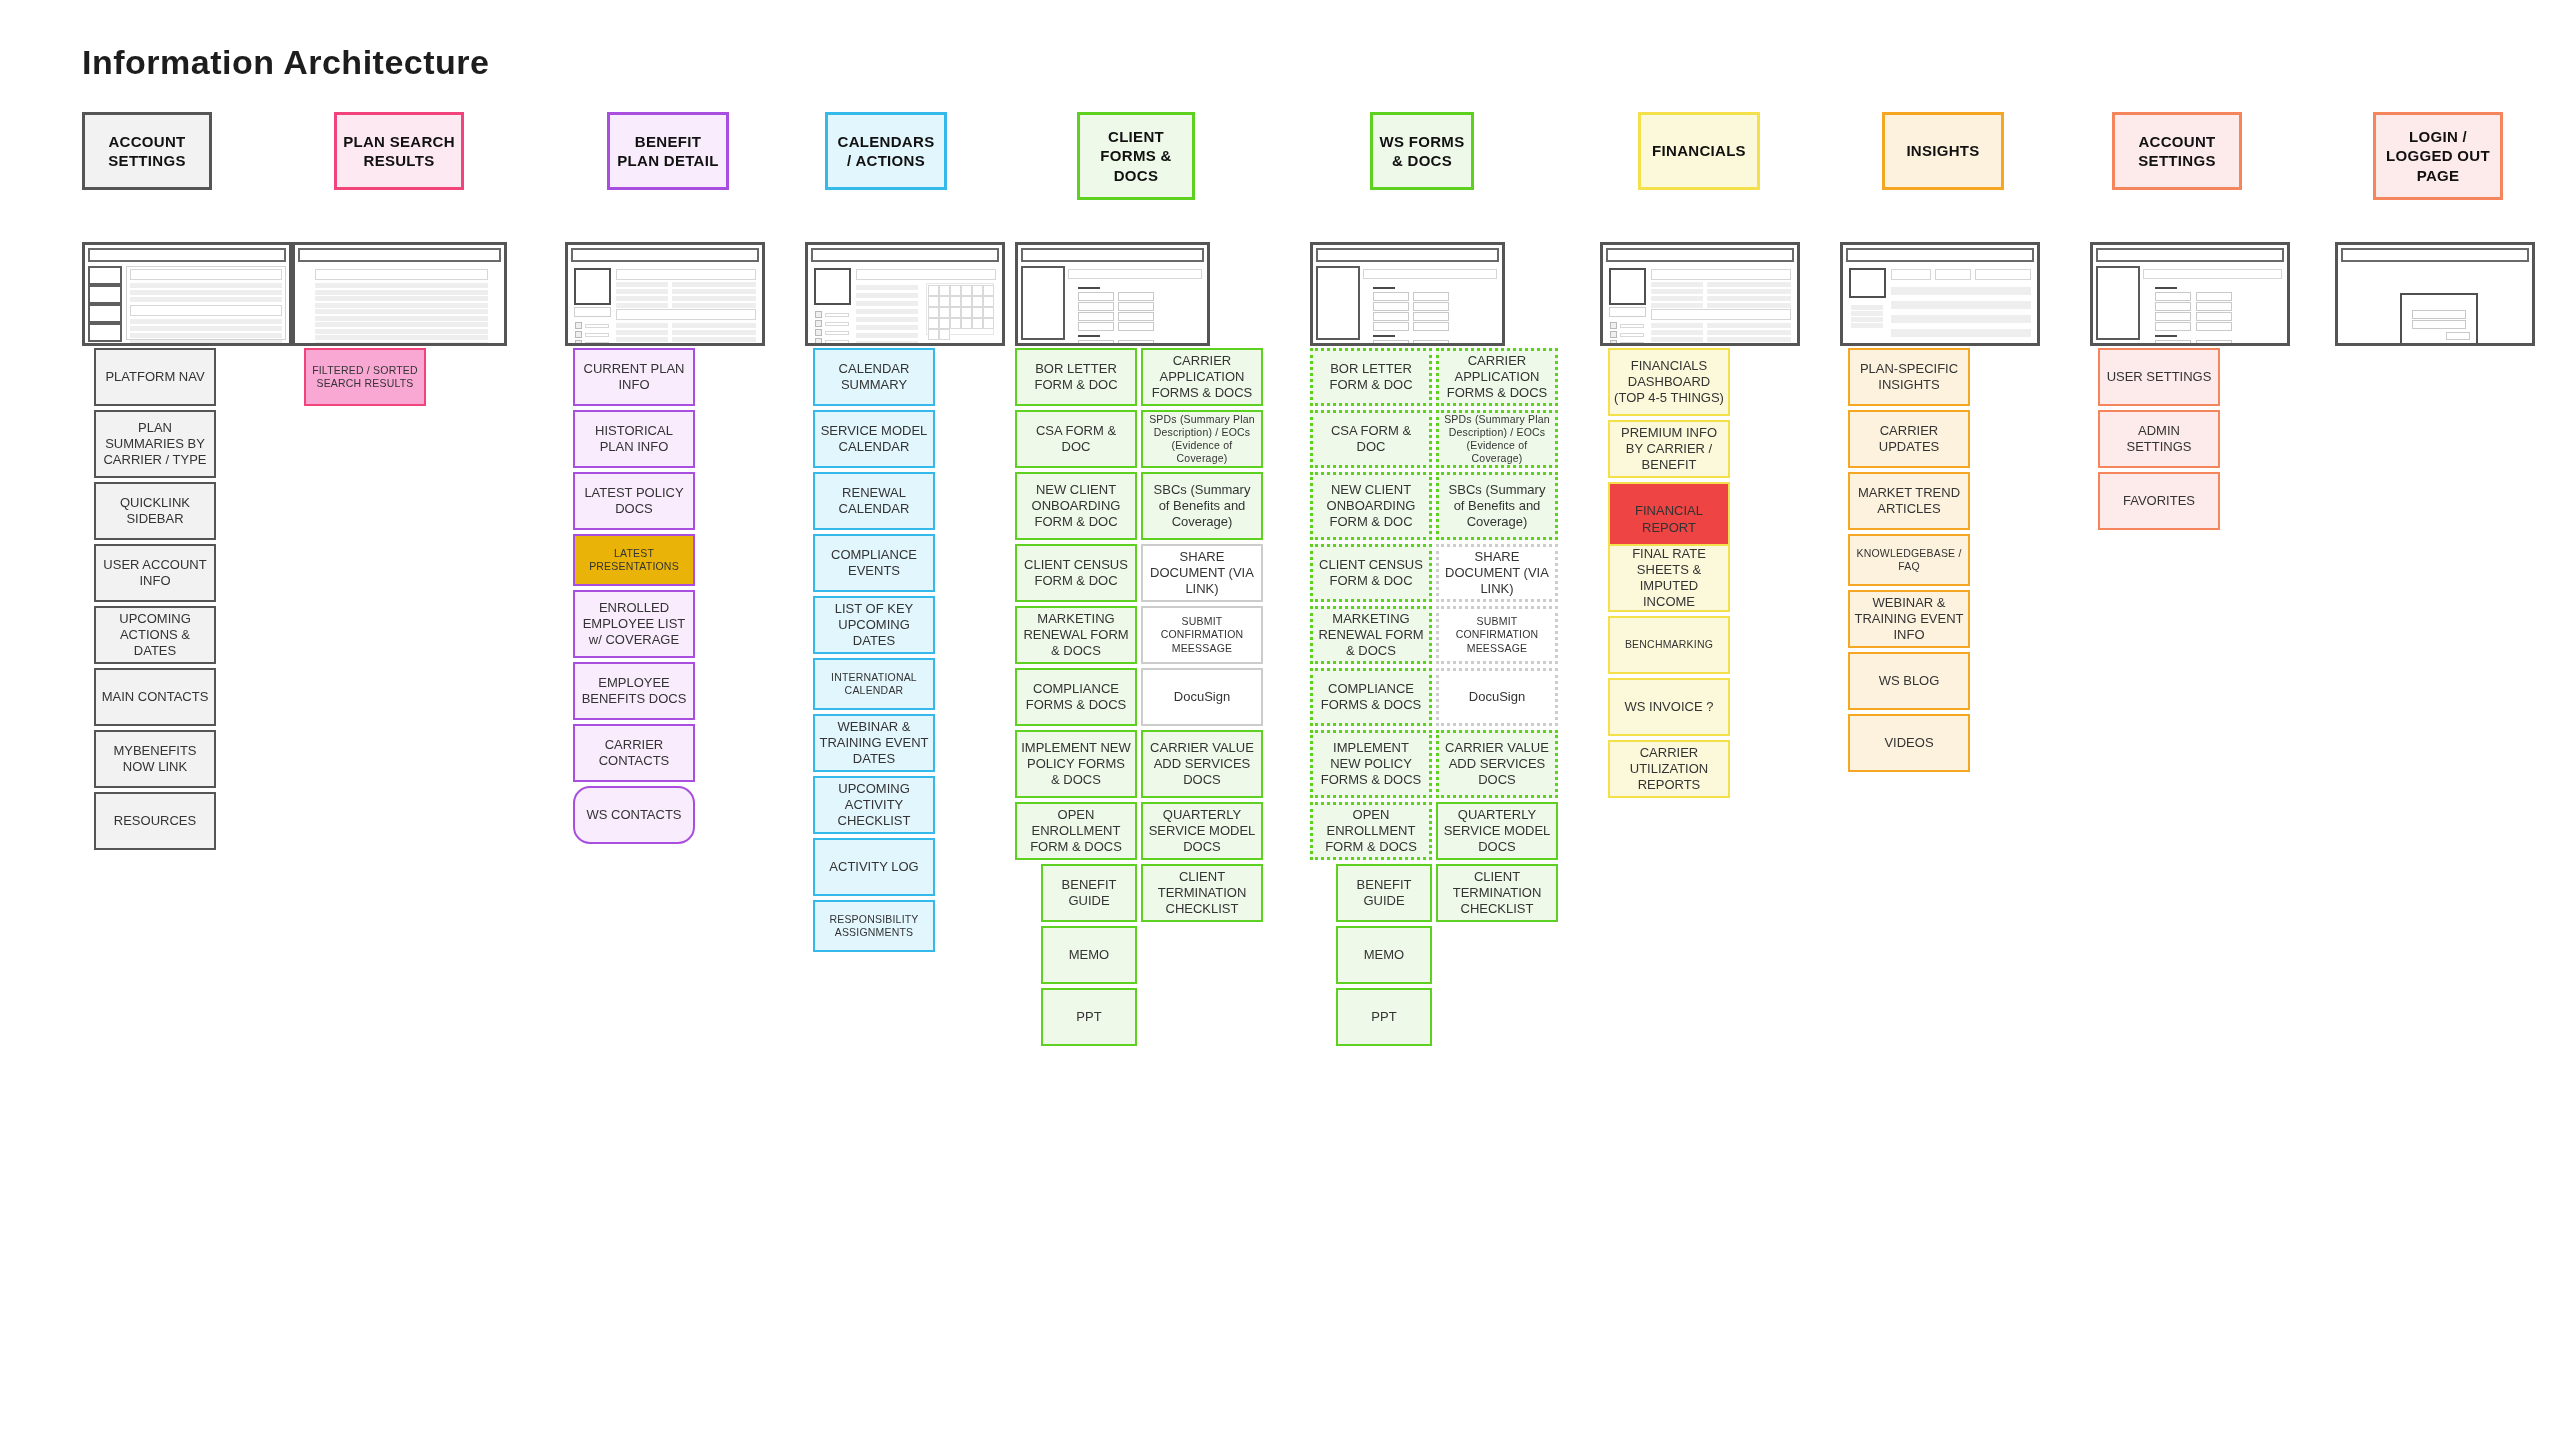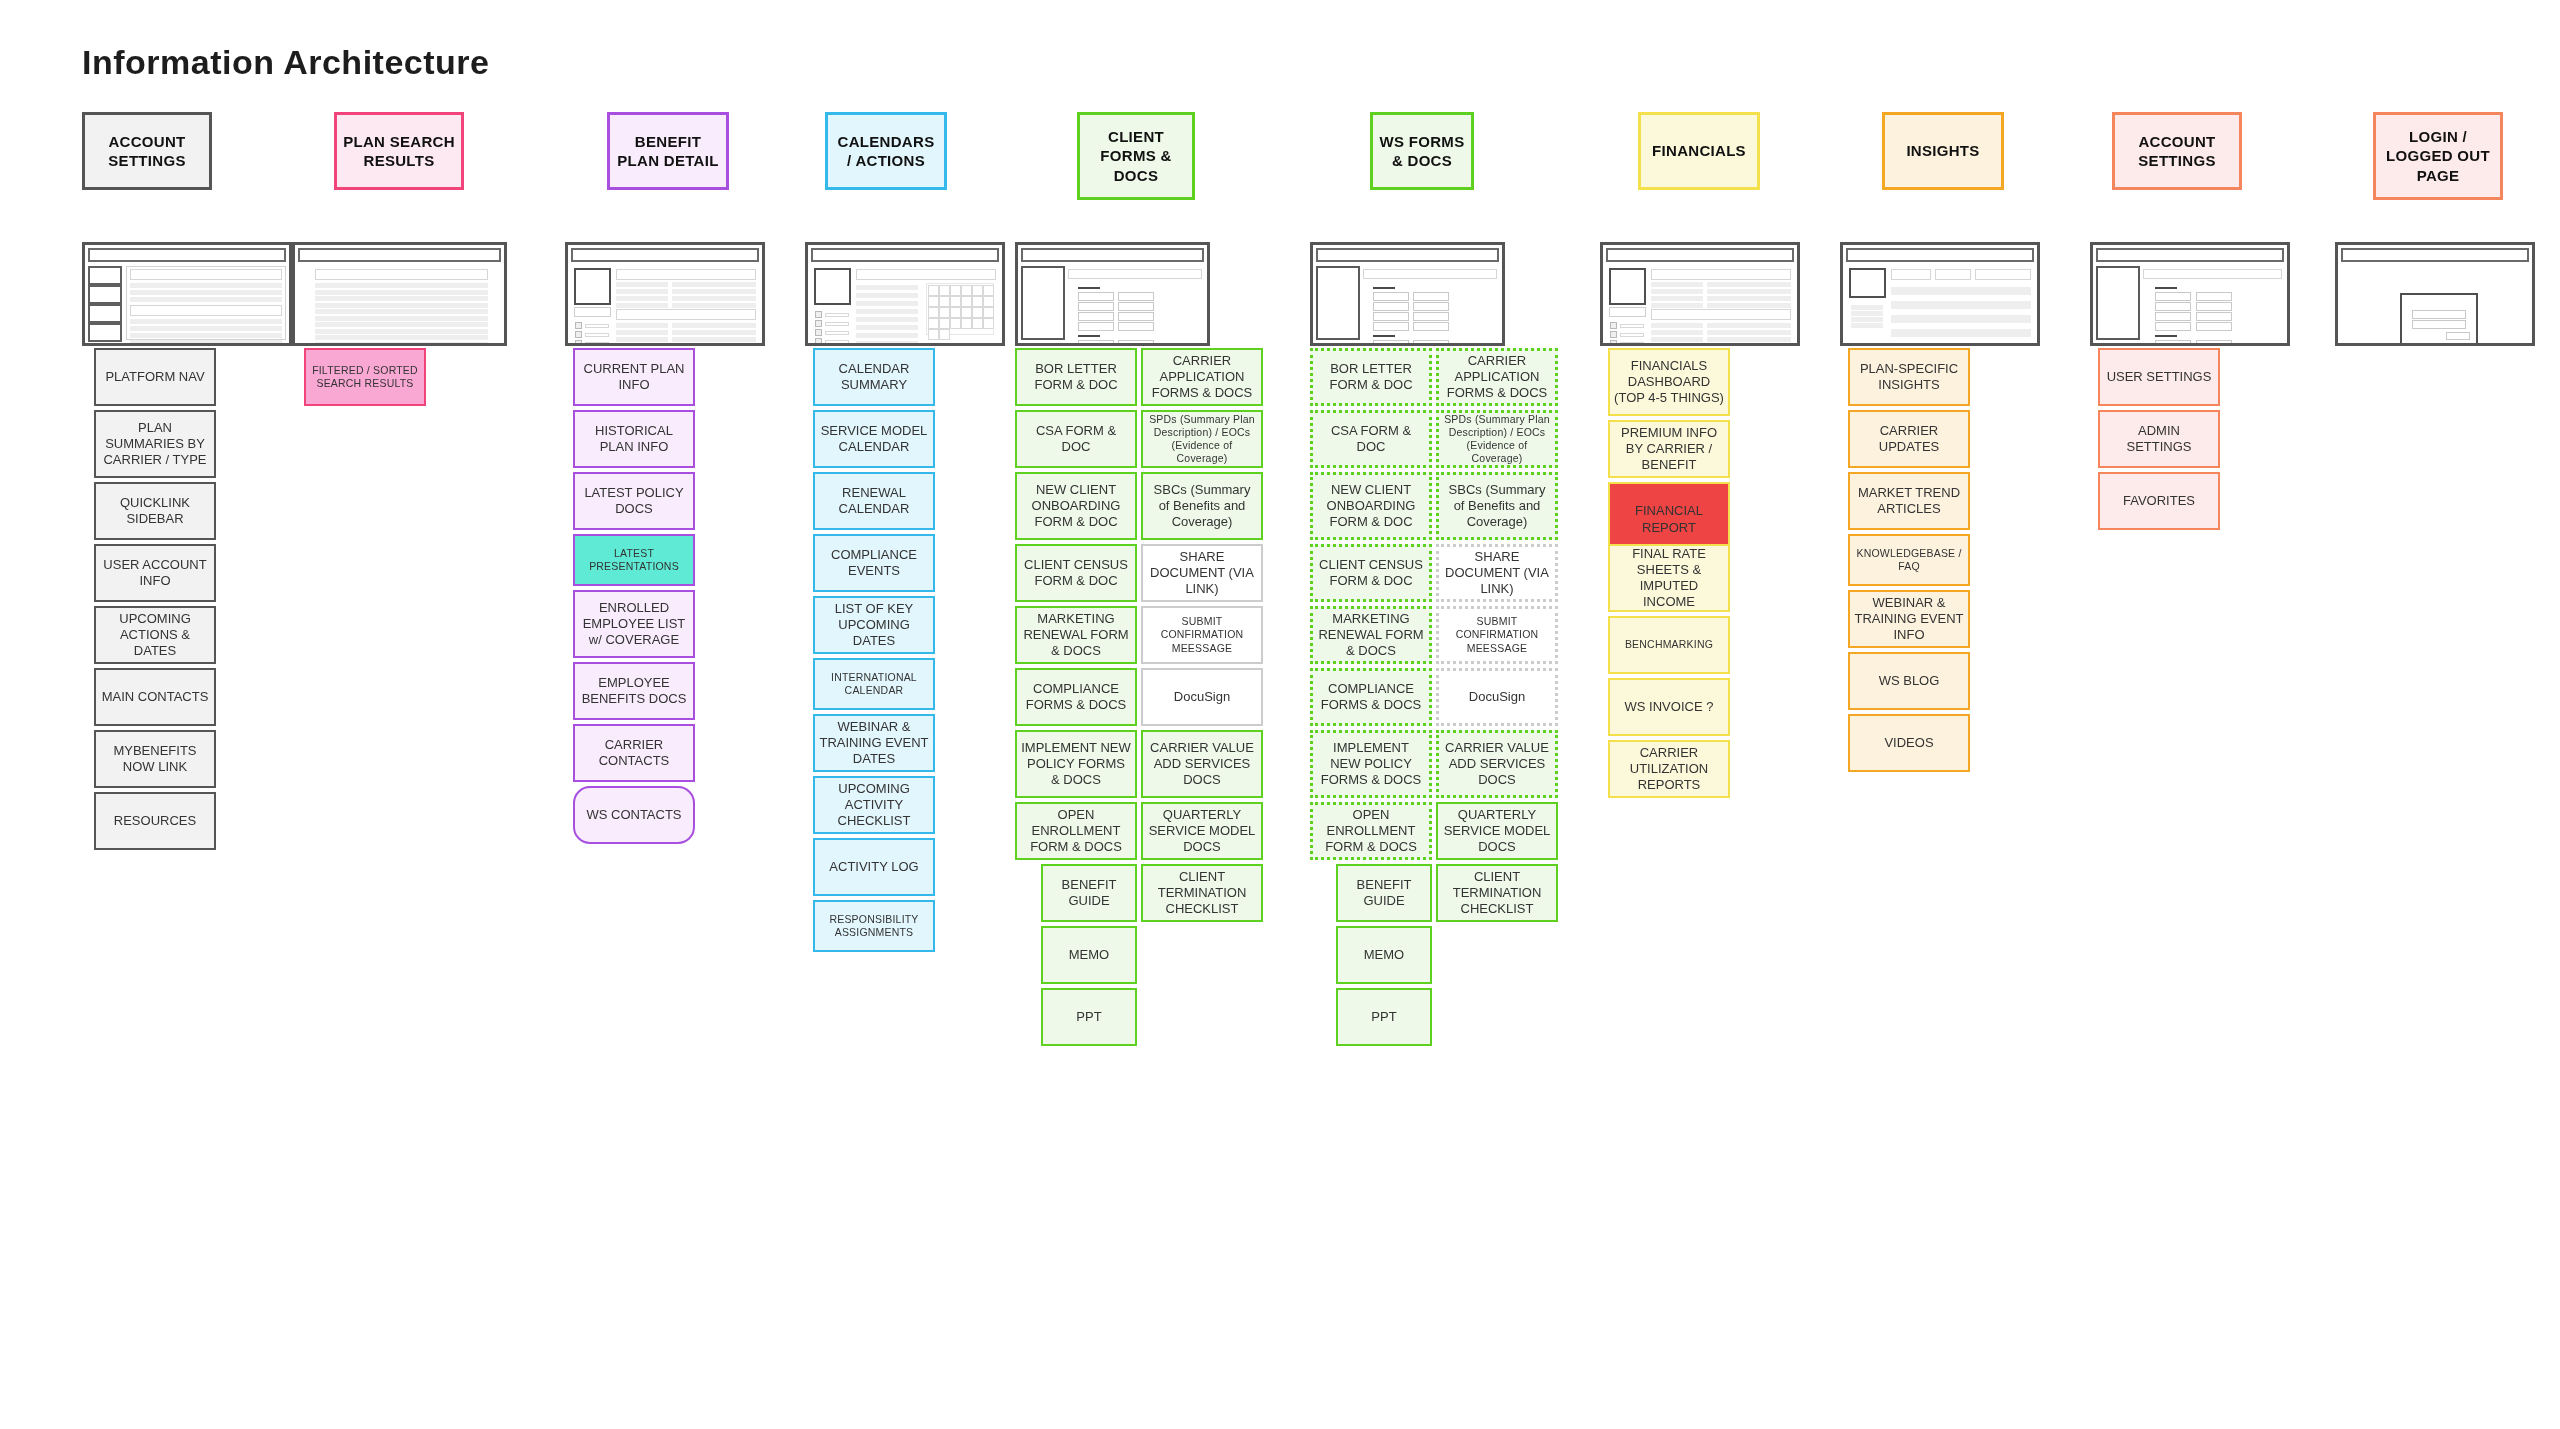--- a/index.html
+++ b/index.html
@@ -260,21 +260,21 @@
       <div style="position: absolute; left: 0px; top: 236px; width: 280px;">
         <div class="node" style="left: 8px; top: 0px; width: 122px; height: 58px; border-color: rgb(169, 79, 224); background: rgb(248, 236, 253);">
           <span>CURRENT PLAN INFO</span>
         </div>
         <div class="node" style="left: 8px; top: 62px; width: 122px; height: 58px; border-color: rgb(169, 79, 224); background: rgb(248, 236, 253);">
           <span>HISTORICAL PLAN INFO</span>
         </div>
         <div class="node" style="left: 8px; top: 124px; width: 122px; height: 58px; border-color: rgb(169, 79, 224); background: rgb(248, 236, 253);">
           <span>LATEST POLICY DOCS</span>
         </div>
-        <div class="node small" style="left: 8px; top: 186px; width: 122px; height: 52px; border-color: rgb(169, 79, 224); background: #5eead4;">
+        <div class="node small" style="left: 8px; top: 186px; width: 122px; height: 52px; border-color: rgb(169, 79, 224); background: #eab308;">
           <span>LATEST PRESENTATIONS</span>
         </div>
         <div class="node" style="left: 8px; top: 242px; width: 122px; height: 68px; border-color: rgb(169, 79, 224); background: rgb(248, 236, 253);">
           <span>ENROLLED EMPLOYEE LIST w/ COVERAGE</span>
         </div>
         <div class="node" style="left: 8px; top: 314px; width: 122px; height: 58px; border-color: rgb(169, 79, 224); background: rgb(248, 236, 253);">
           <span>EMPLOYEE BENEFITS DOCS</span>
         </div>
         <div class="node" style="left: 8px; top: 376px; width: 122px; height: 58px; border-color: rgb(169, 79, 224); background: rgb(248, 236, 253);">
           <span>CARRIER CONTACTS</span>

